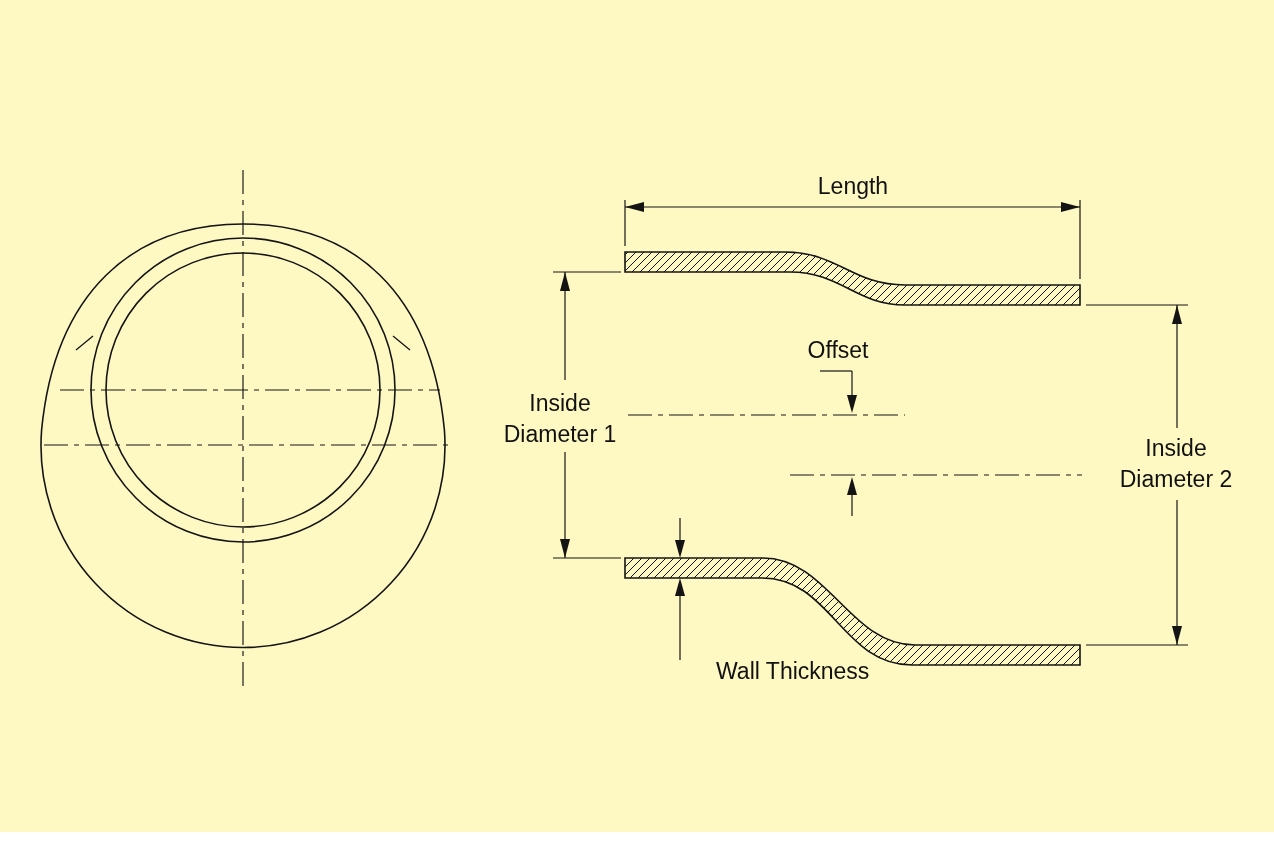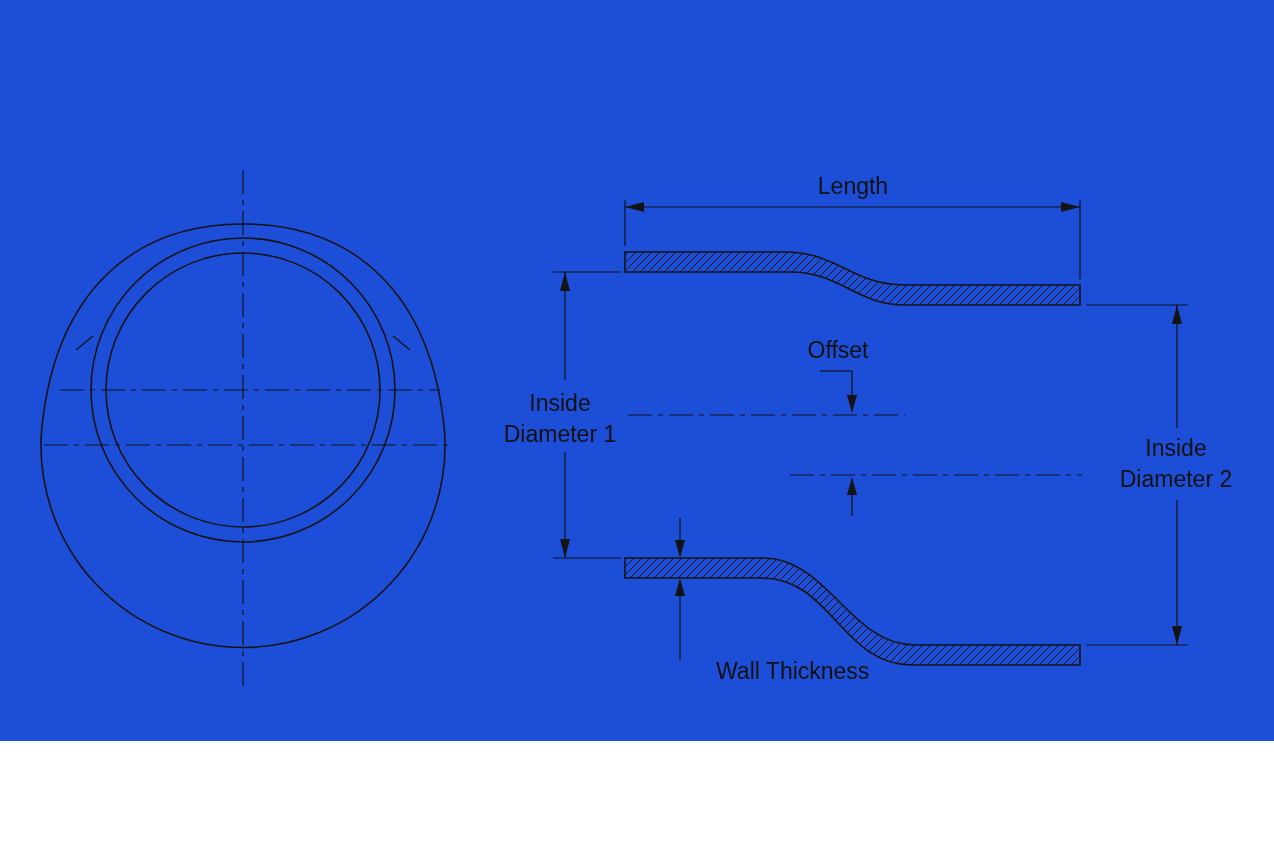--- a/index.html
+++ b/index.html
@@ -4,22 +4,22 @@
 <style>
   html, body {
     margin: 0;
     padding: 0;
     background: #ffffff;
     font-family: "Liberation Sans", sans-serif;
   }
   .page {
     position: relative;
     width: 1274px;
-    height: 741px;
-    background: #1d4ed8;
+    height: 832px;
+    background: #fef9c3;
     overflow: hidden;
   }
   svg { display: block; }
 
   .outline { fill: none; stroke: #141414; stroke-width: 1.6px; }
   .wall    { fill: url(#hatch); stroke: #141414; stroke-width: 1.6px; }
   .cl      { fill: none; stroke: #141414; stroke-width: 1.15px; stroke-dasharray: 24 6 5 6; }
   .dim     { fill: none; stroke: #141414; stroke-width: 1.2px; }
   .tick    { fill: none; stroke: #141414; stroke-width: 1.3px; }
   .arrow   { fill: #141414; stroke: none; }

